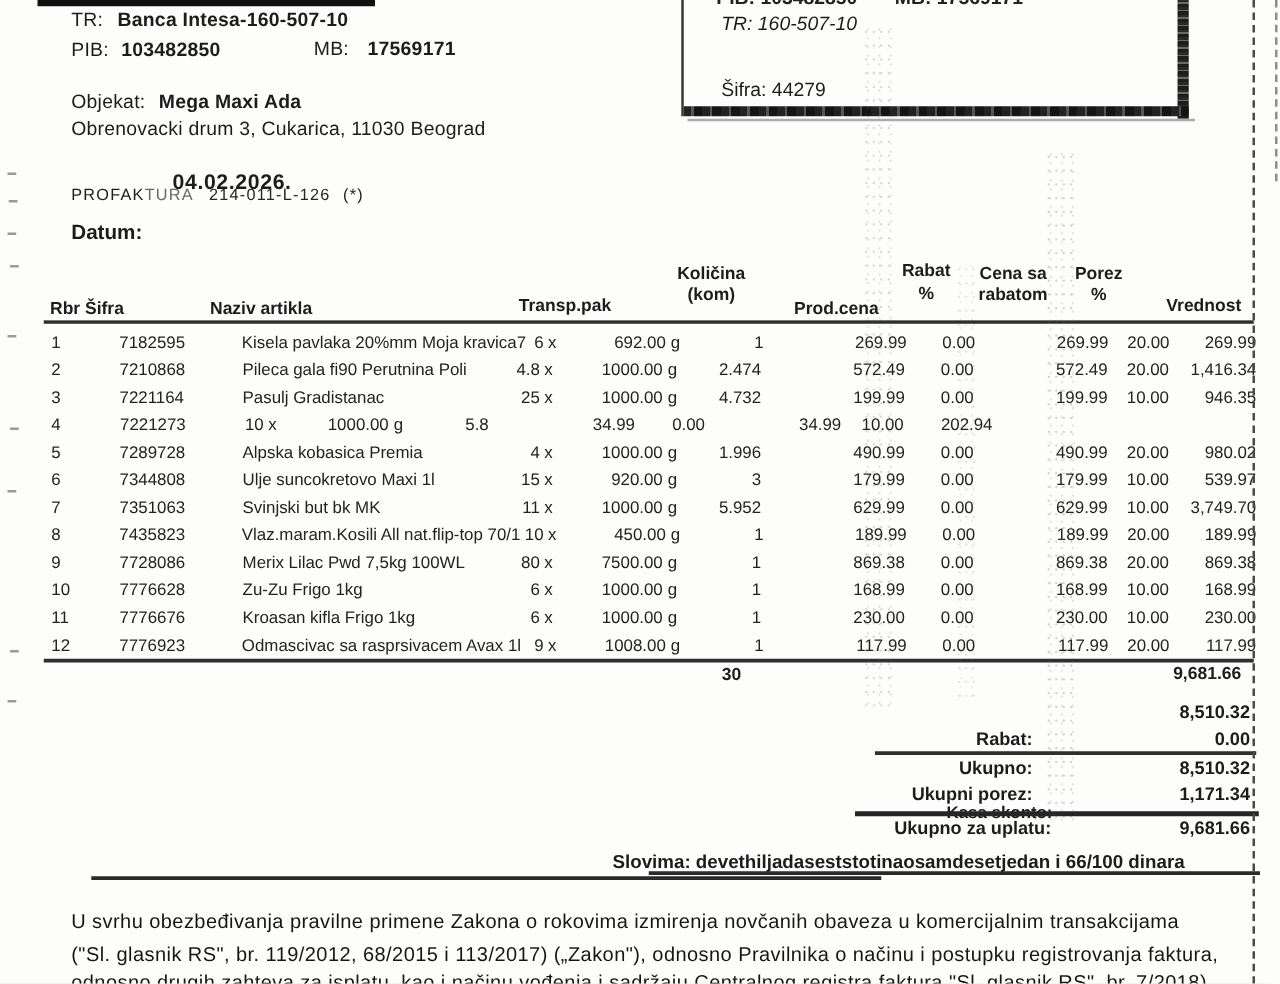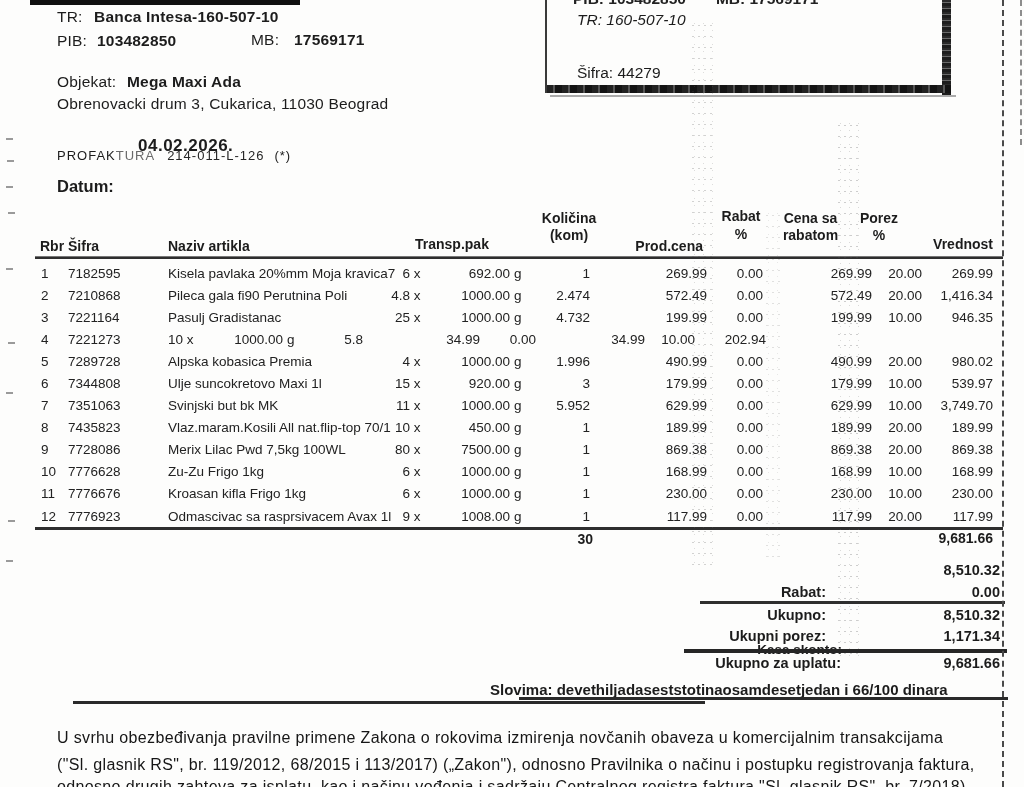--- a/index.html
+++ b/index.html
@@ -49,21 +49,21 @@
   .h-cena2{left:733px;top:23px;width:85px;text-align:center;}
   .h-por1{left:808px;top:6px;width:72px;text-align:center;}
   .h-por2{left:808px;top:23px;width:72px;text-align:center;}
   .h-vred{right:12px;top:32px;}
   .hrule{position:absolute;left:0;top:52px;width:968px;height:3px;
          background:linear-gradient(180deg,#777 0 1px,#2e2e2e 1px 3px);}
   .tbody{position:absolute;left:0;top:58px;width:970px;}
   .trow{display:flex;align-items:center;height:22.1px;font-size:13.5px;color:#222;}
   .cell{box-sizing:border-box;white-space:nowrap;overflow:visible;}
   .c-rbr{width:30px;padding-left:6px;}
-  .c-sifra{width:92px;padding-left:3px;}
+  .c-sifra{width:92px;padding-left:3px;margin-left:28px;}
   .c-naziv{width:227px;padding-left:11px;}
   .c-tpc{width:26px;text-align:right;}
   .c-tpx{width:14px;text-align:center;}
   .c-tpw{width:86px;text-align:right;}
   .c-tpg{width:14px;padding-left:4px;}
   .c-kol{width:66px;text-align:right;}
   .c-prod{width:117px;text-align:right;}
   .c-rab{width:56px;text-align:right;}
   .c-cena{width:109px;text-align:right;}
   .c-por{width:50px;text-align:right;}

